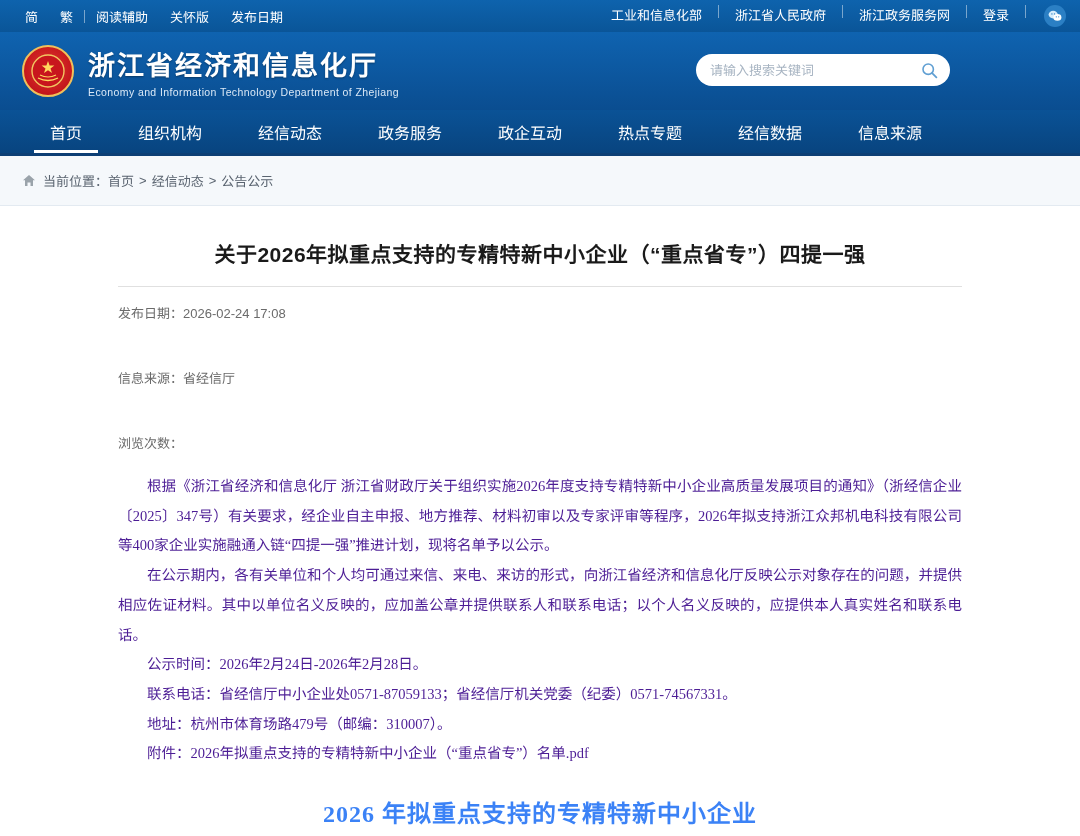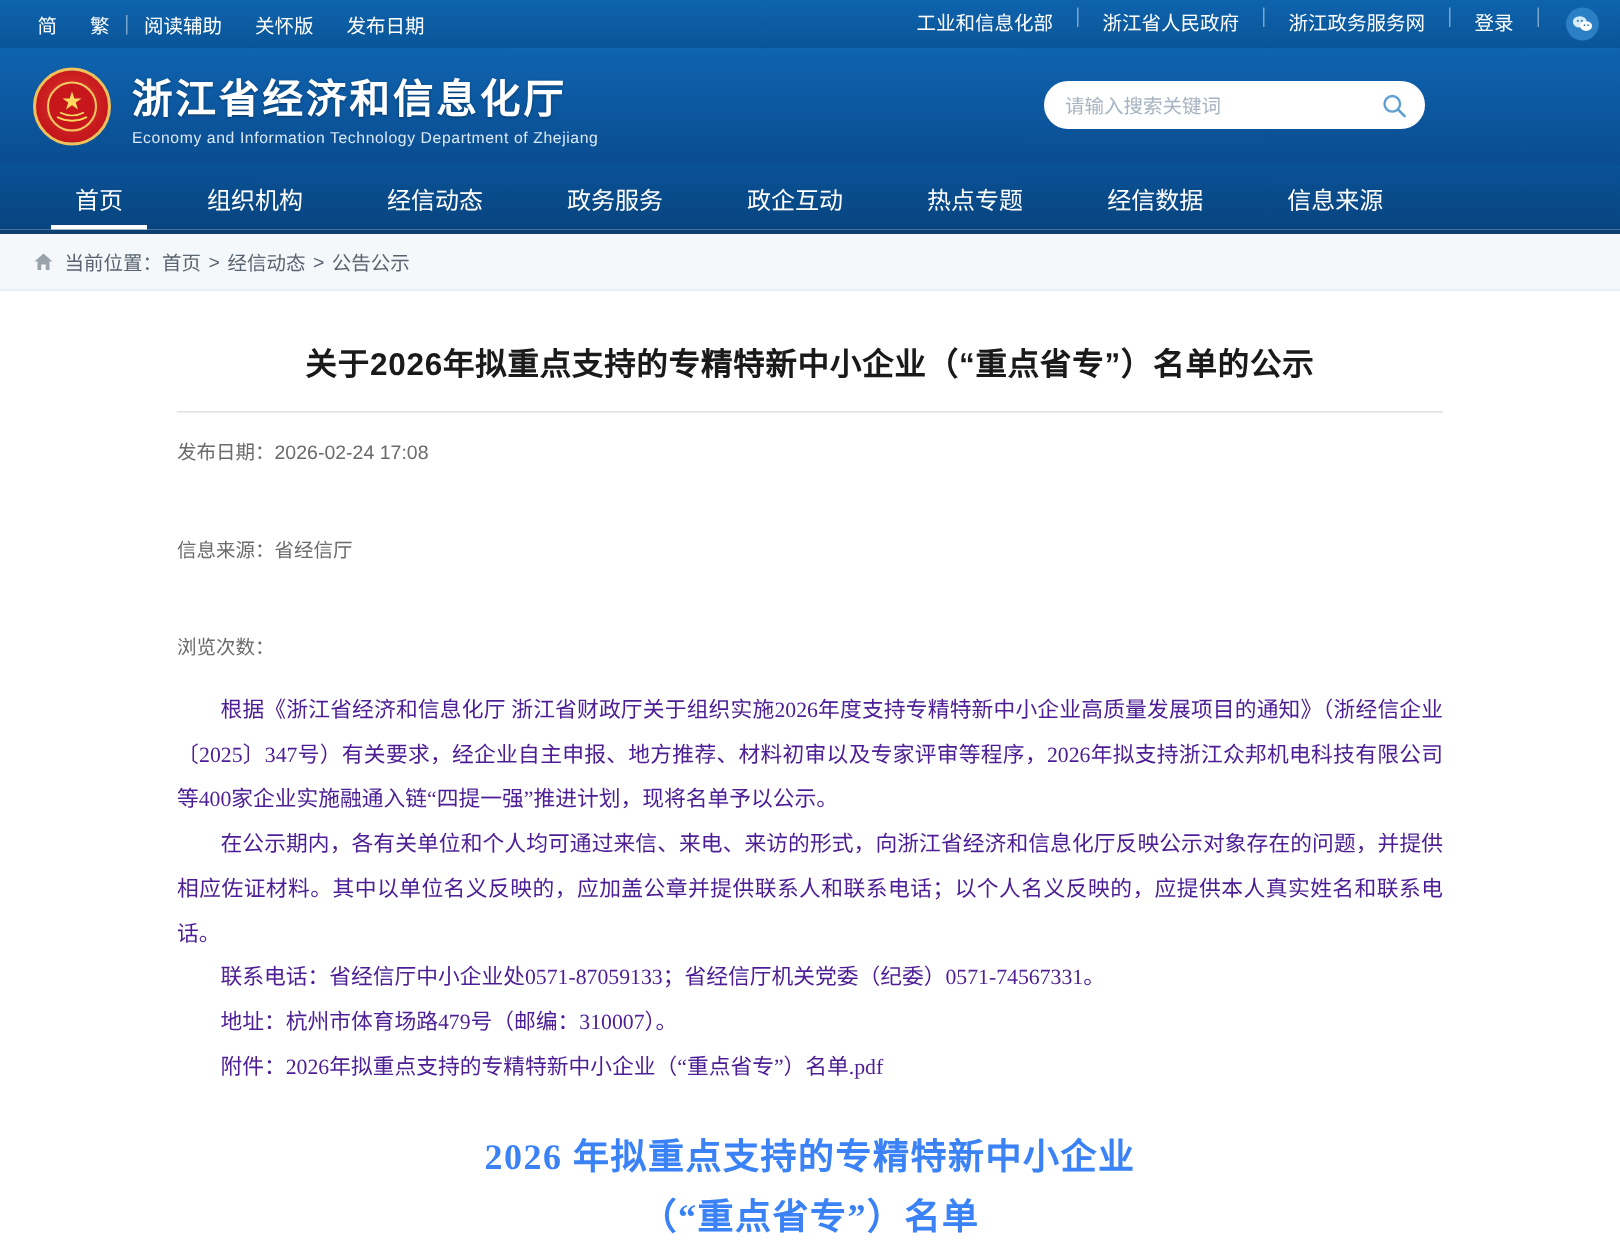--- a/index.html
+++ b/index.html
@@ -134,21 +134,21 @@
   .nav-item.active::after {
     content: "";
     position: absolute;
     left: 12px; right: 12px; bottom: 0;
     height: 3px;
     background: #ffffff;
   }
 
   
   .crumb-wrap {
-    height: 38px;
+    height: 50px;
     background: #f5f8fb;
     border-bottom: 1px solid #e3eaf1;
     display: flex;
     align-items: center;
     padding-left: 22px;
     font-size: 13px;
     color: #5a6470;
   }
   .crumb-home {
     width: 14px; height: 13px; margin-right: 7px; flex: none; opacity: .65;
@@ -296,37 +296,38 @@
   <span>当前位置：</span>
   <a href="#">首页</a>
   <span class="crumb-sep">&gt;</span>
   <a href="#">经信动态</a>
   <span class="crumb-sep">&gt;</span>
   <a href="#">公告公示</a>
 </div>
 
 <div class="article">
 
-  <div class="art-title">关于2026年拟重点支持的专精特新中小企业（“重点省专”）名单的公示</div>
+  <div class="art-title">关于2026年拟重点支持的专精特新中小企业（“重点省专”）四提一强</div>
 
   <div class="art-meta">
     <div>
       <span>发布日期：</span><span>2026-02-24 17:08</span>
     </div>
     <div>
       <span>信息来源：</span><span>省经信厅</span>
     </div>
     <div>
       <span>浏览次数：</span><span></span>
     </div>
   </div>
 
   <div class="art-body">
     <p class="indent">根据《浙江省经济和信息化厅 浙江省财政厅关于组织实施2026年度支持专精特新中小企业高质量发展项目的通知》（浙经信企业〔2025〕347号）有关要求，经企业自主申报、地方推荐、材料初审以及专家评审等程序，2026年拟支持浙江众邦机电科技有限公司等400家企业实施融通入链“四提一强”推进计划，现将名单予以公示。</p>
     <p class="indent">在公示期内，各有关单位和个人均可通过来信、来电、来访的形式，向浙江省经济和信息化厅反映公示对象存在的问题，并提供相应佐证材料。其中以单位名义反映的，应加盖公章并提供联系人和联系电话；以个人名义反映的，应提供本人真实姓名和联系电话。</p>
+    <p class="indent">公示时间：2026年2月24日-2026年2月28日。</p>
     <p class="indent">联系电话：省经信厅中小企业处0571-87059133；省经信厅机关党委（纪委）0571-74567331。</p>
     <p class="indent">地址：杭州市体育场路479号（邮编：310007）。</p>
     <p class="indent">附件：2026年拟重点支持的专精特新中小企业（“重点省专”）名单.pdf</p>
   </div>
 
   <div class="doc-title">
     <div>2026 年拟重点支持的专精特新中小企业</div>
     <div>（“重点省专”）名单</div>
   </div>
 

